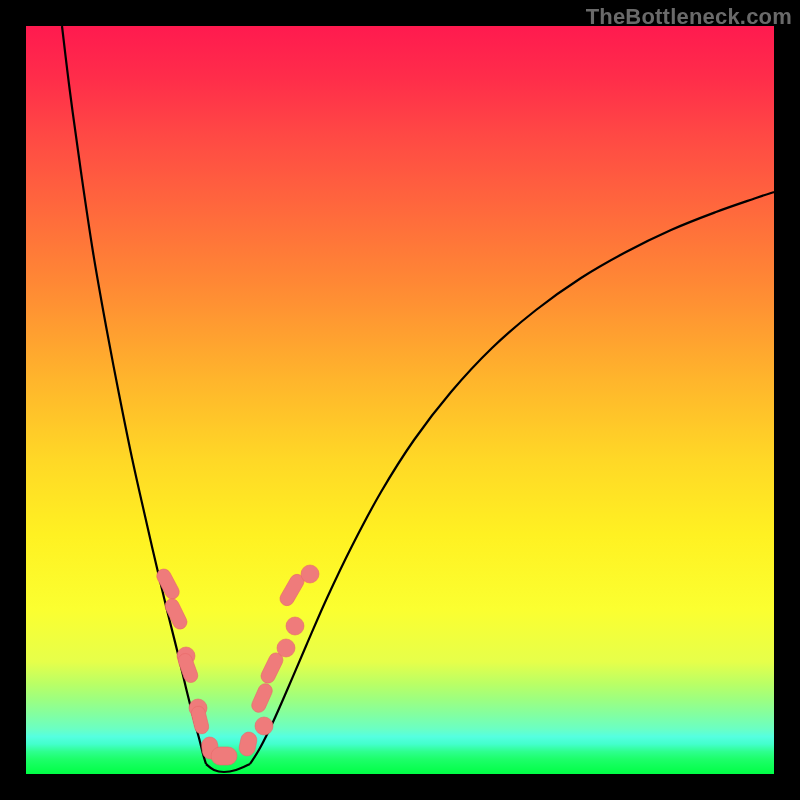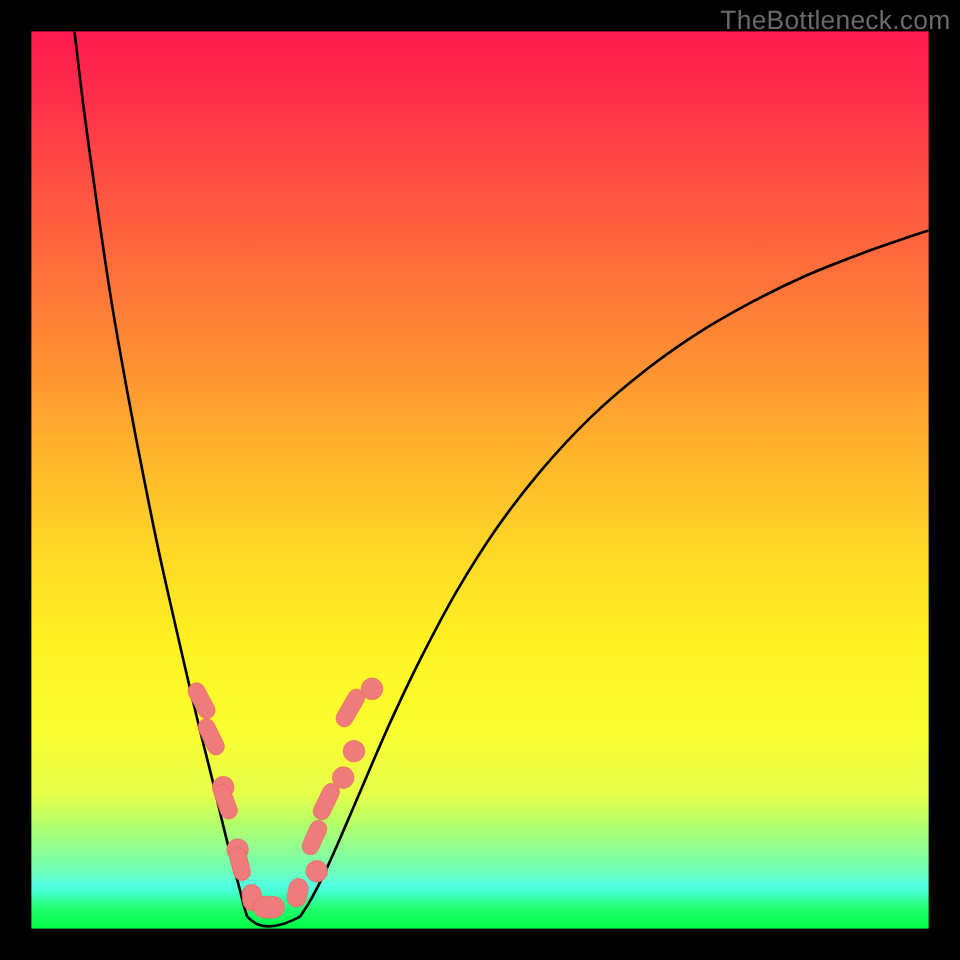--- a/index.html
+++ b/index.html
@@ -50,21 +50,21 @@
     position: absolute;
     inset: 0;
   }
   .watermark {
     position: absolute;
     top: 4px;
     right: 8px;
     color: #6a6a6a;
     font-size: 22px;
     letter-spacing: 0.2px;
-    font-weight: 400;
+    font-weight: 700;
     user-select: none;
   }
 </style>
 </head>
 <body>
 
 <div class="frame">
   <div class="gradient"></div>
   <svg class="curve-layer" viewBox="0 0 748 748" preserveAspectRatio="none">
     <path id="curve-path-left" fill="none" stroke-width="2.2" d="M 36 0 C 37.44 11.879999999999999, 40.58 39.72, 44 66 C 47.42 92.28, 50.86 117.2, 55 146 C 59.14 174.8, 62.5 198.28, 67 226 C 71.5 253.72, 75.32 274.44, 80 300 C 84.68 325.56, 88.32 344.24, 93 368 C 97.68 391.76, 101.32 410.04, 106 432 C 110.68 453.96, 114.5 470.2, 119 490 C 123.5 509.8, 126.86 524.36, 131 542 C 135.14 559.64, 138.22 572.52, 142 588 C 145.78 603.48, 148.76 614.68, 152 628 C 155.24 641.32, 157.3 650.84, 160 662 C 162.7 673.16, 164.66 681, 167 690 C 169.34 699, 171.2 705.16, 173 712 C 174.8 718.84, 175.74 723.32, 177 728 C 178.26 732.68, 179.46 736.2, 180 738" stroke="#000000"></path>

